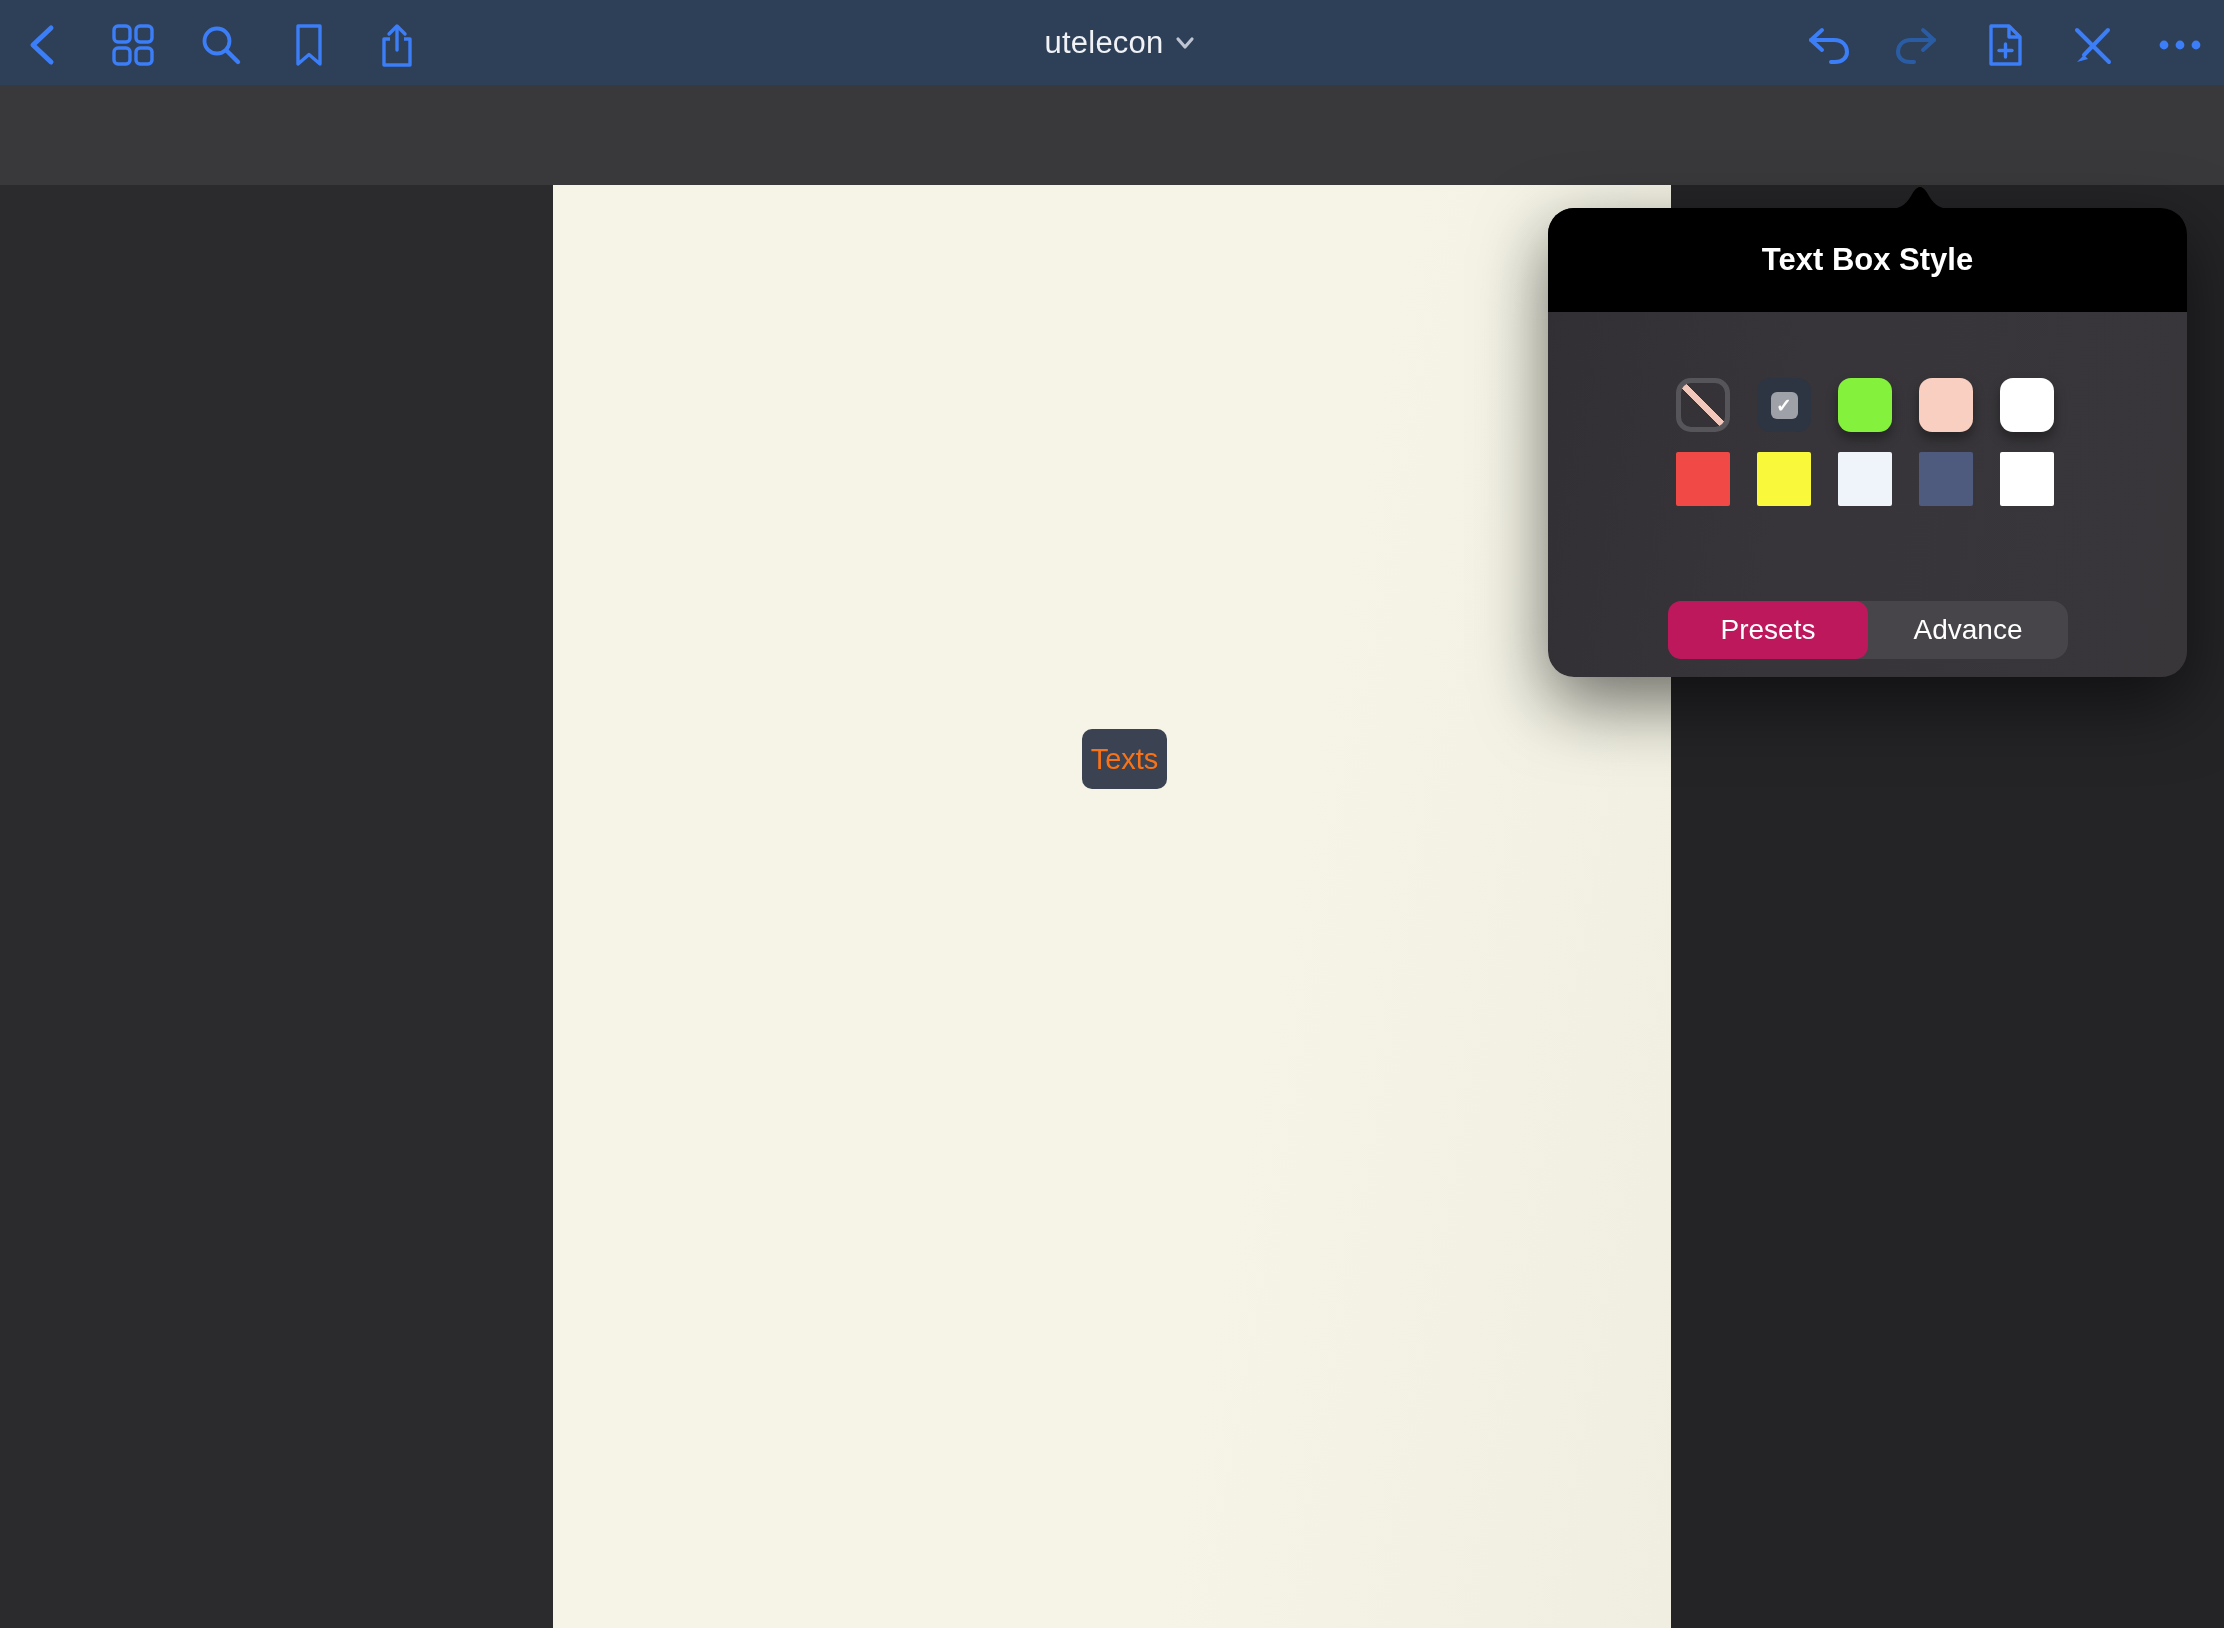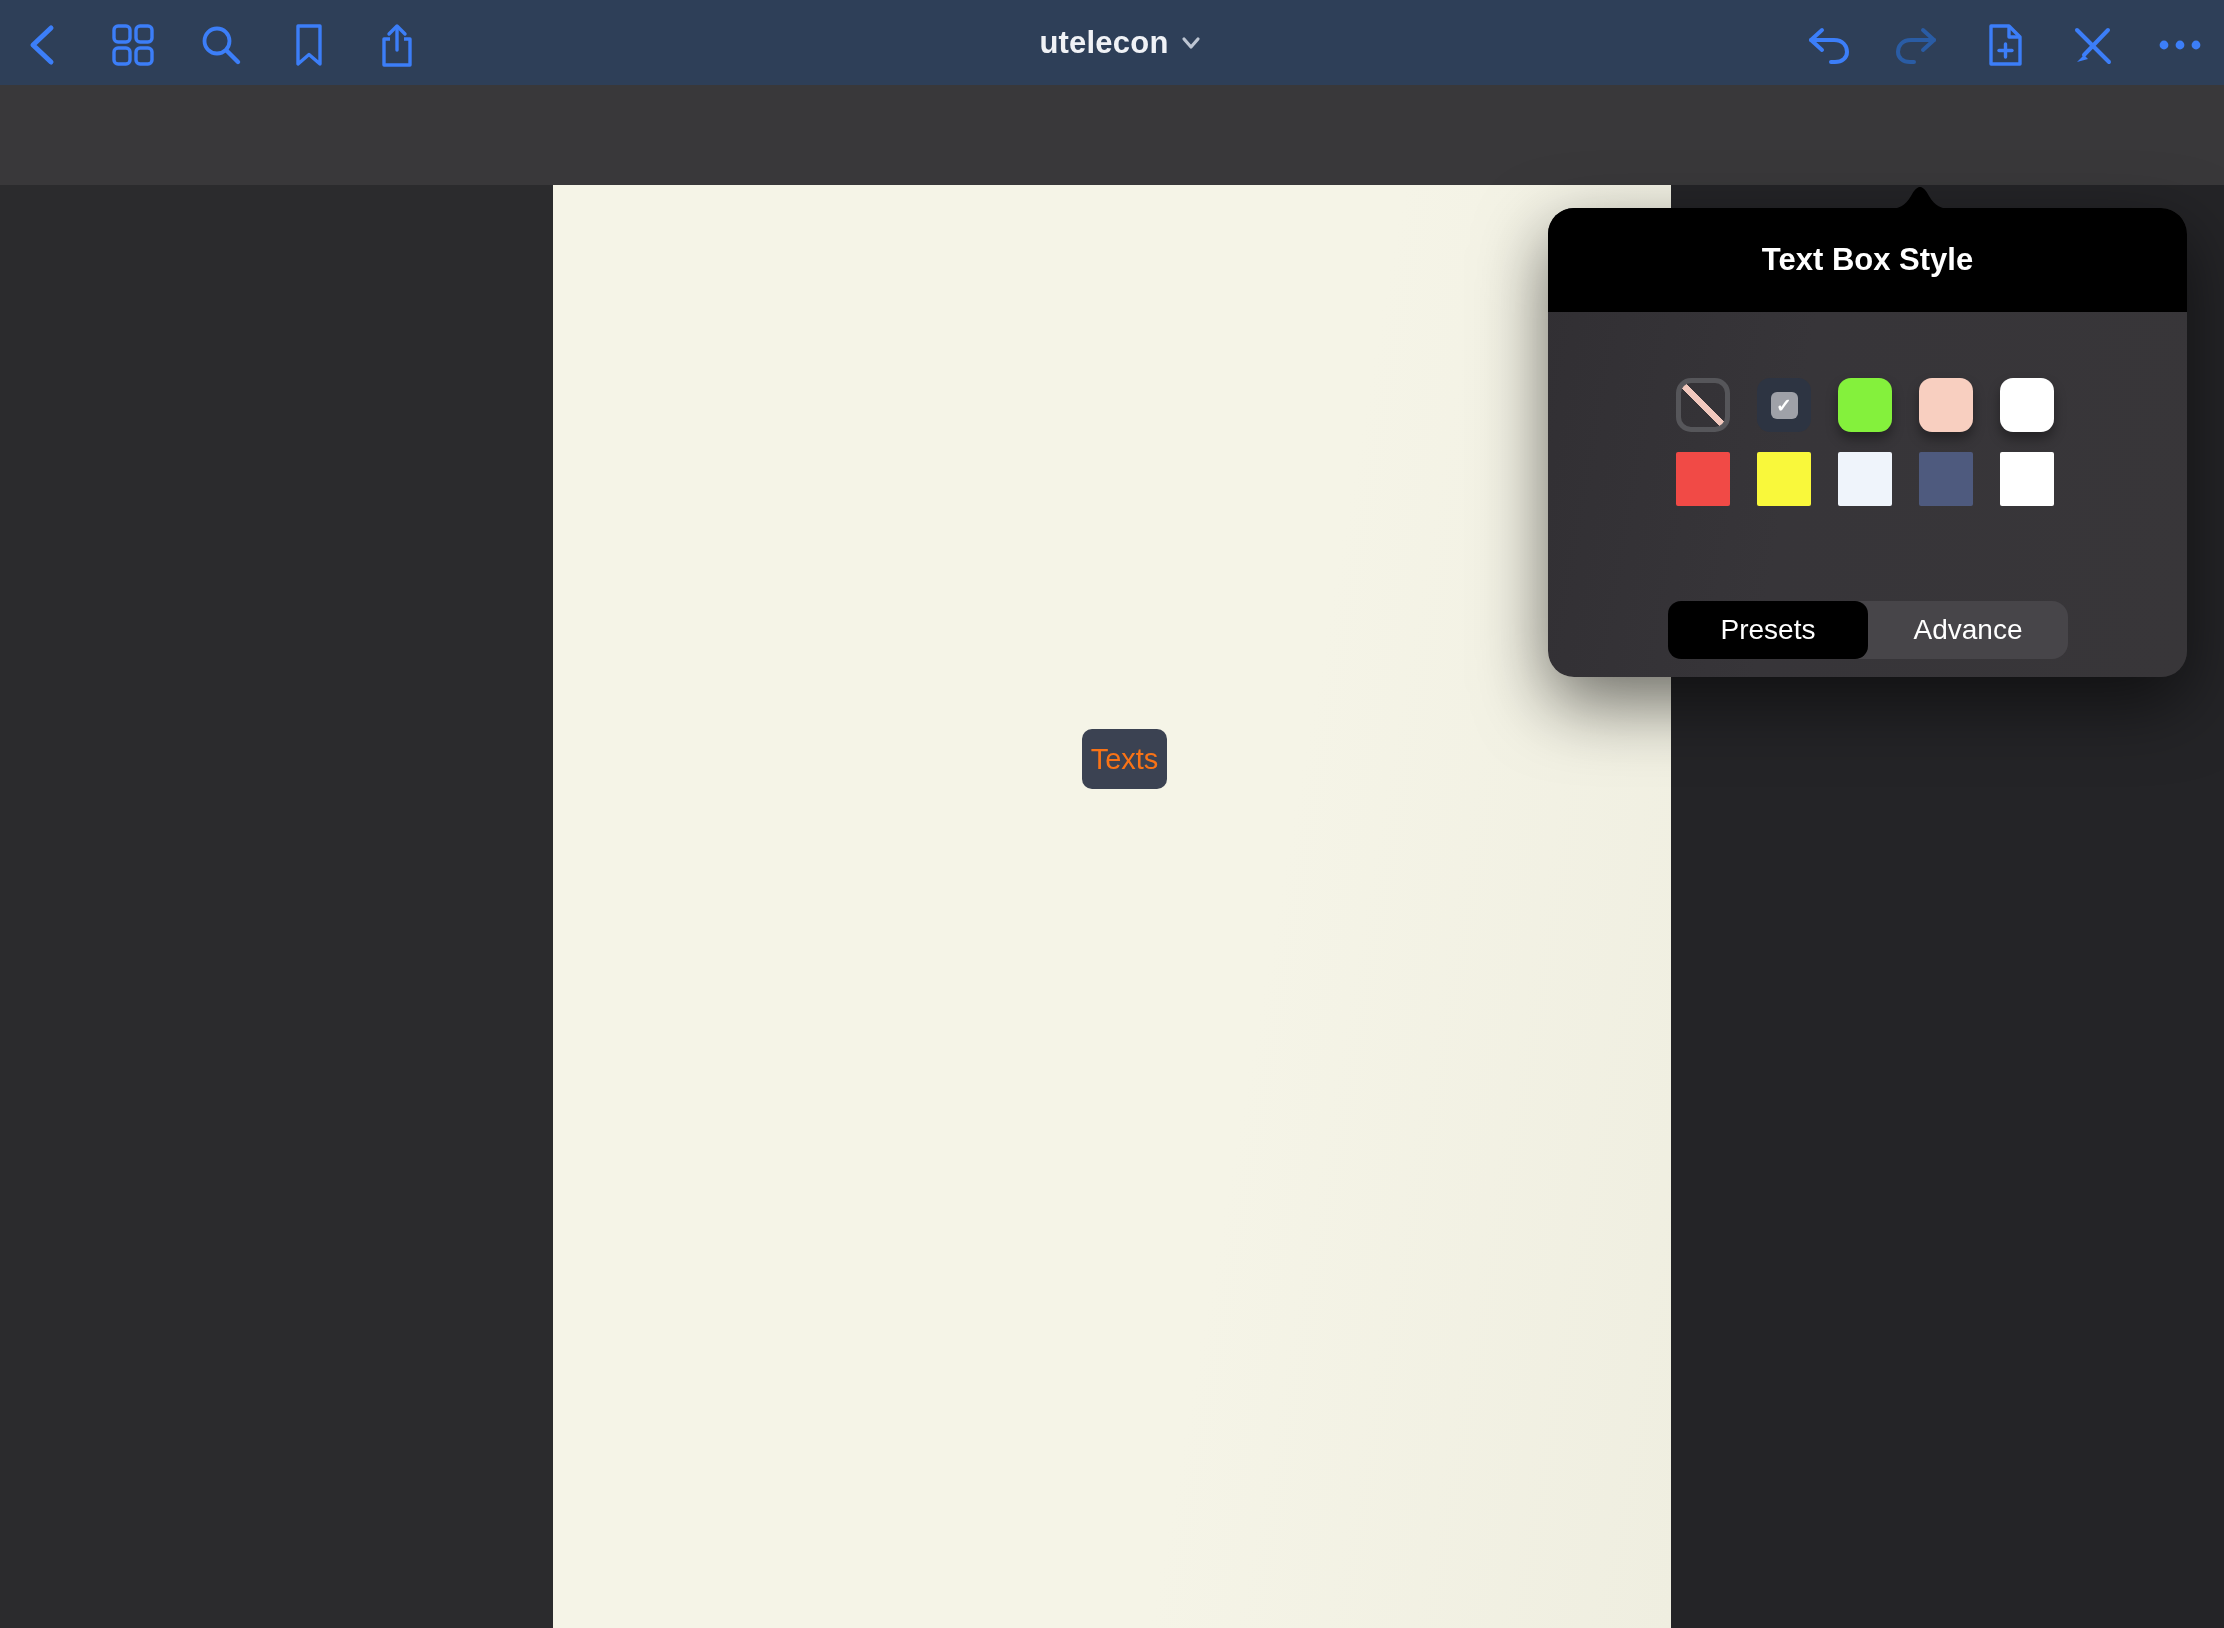--- a/index.html
+++ b/index.html
@@ -4,21 +4,21 @@
 <style>
   html,body{margin:0;padding:0;background:#111;}
   body{width:2224px;height:1628px;position:relative;overflow:hidden;
        font-family:"Liberation Sans",sans-serif;-webkit-font-smoothing:antialiased;}
   .abs{position:absolute;}
 
   
   .navbar{left:0;top:0;width:2224px;height:85px;background:#2E3F58;}
   .nav-ic{width:48px;height:48px;top:21px;display:flex;align-items:center;justify-content:center;cursor:pointer;}
   .nav-title-wrap{left:940px;top:0;width:360px;height:85px;display:flex;align-items:center;justify-content:center;gap:12px;}
-  .nav-title{color:#F0F2F6;font-size:31px;font-weight:700;letter-spacing:.2px;}
+  .nav-title{color:#F0F2F6;font-size:31px;font-weight:400;letter-spacing:.2px;}
 
   
   .toolbar{left:0;top:85px;width:2224px;height:100px;background:#39383A;}
   .tool{width:56px;height:56px;top:107px;display:flex;align-items:center;justify-content:center;cursor:pointer;}
   .tb-divider{width:2px;height:54px;top:110px;background:#59595C;opacity:.65;}
   .pill{height:64px;top:103px;background:#1A1A1C;border-radius:14px;display:flex;align-items:center;justify-content:center;gap:8px;cursor:pointer;}
   .pill-label{color:#F3F3F4;font-size:27px;font-weight:700;}
   .text-tool{left:1113px;top:109px;width:56px;height:52px;background:#1D65CE;border:3px solid #2F80F2;border-radius:9px;
              display:flex;align-items:center;justify-content:center;}
   .text-tool span{color:#FFF;font-size:31px;font-weight:700;}
@@ -53,21 +53,21 @@
   .swatch{width:54px;height:54px;box-sizing:border-box;cursor:pointer;}
   .r1{border-radius:13px;box-shadow:0 7px 12px rgba(0,0,0,.35);}
   .r2{border-radius:2px;}
   .swatch-none{background:transparent !important;border:5px solid #56565A;border-radius:15px;box-shadow:none;
                background-image:linear-gradient(45deg,transparent 45%,#F2C8BD 45%,#F2C8BD 55%,transparent 55%) !important;}
   .swatch-selected{background:#2D3442 !important;box-shadow:none;display:flex;align-items:center;justify-content:center;}
   .swatch-check{width:27px;height:27px;border-radius:6px;background:#9FA1A8;display:flex;align-items:center;justify-content:center;
                 color:#FFF;font-size:19px;font-weight:700;}
   .segmented{left:1668px;top:601px;width:400px;height:58px;background:#474549;border-radius:16px;display:flex;padding:0;}
   .seg-btn{flex:1;display:flex;align-items:center;justify-content:center;color:#FFF;font-size:28px;cursor:pointer;border-radius:13px;}
-  .seg-selected{background:#000000;margin:0;font-weight:400;}
+  .seg-selected{background:#be185d;margin:0;font-weight:400;}
   svg{display:block;}
 </style>
 </head>
 <body>
 
 <div class="abs navbar">
   <div class="abs nav-ic" style="left:18px">
     <span>
       <svg width="34" height="46" viewBox="0 0 34 46">
           <path d="M26 6 L8 23 L26 40" stroke="#3C7EF8" stroke-width="5" fill="none" stroke-linecap="round" stroke-linejoin="round"></path>

